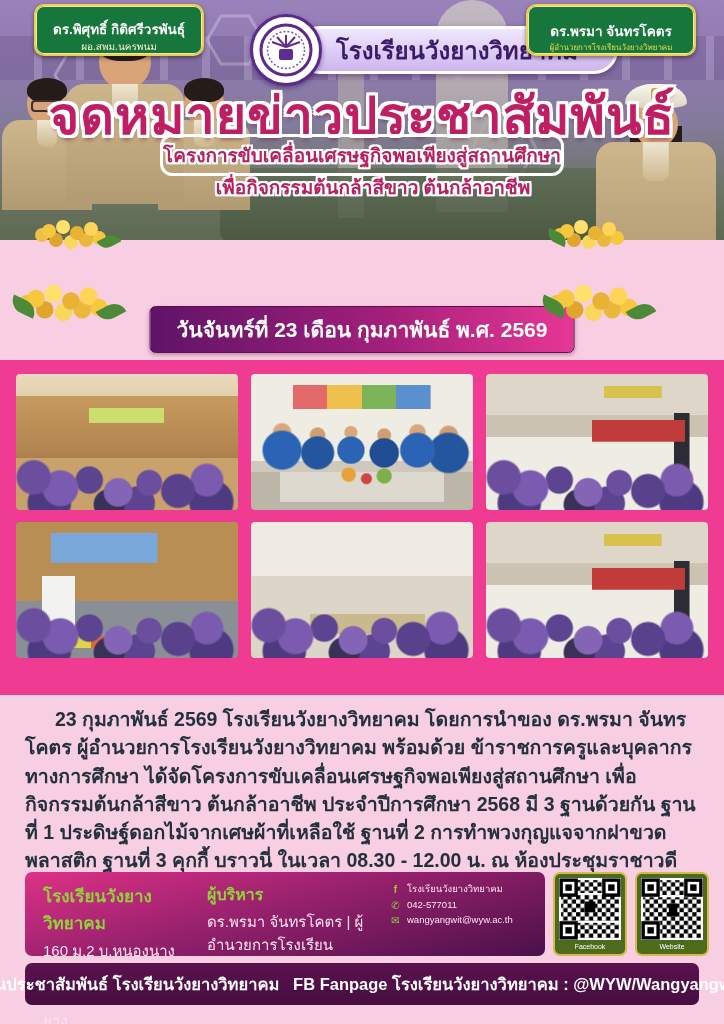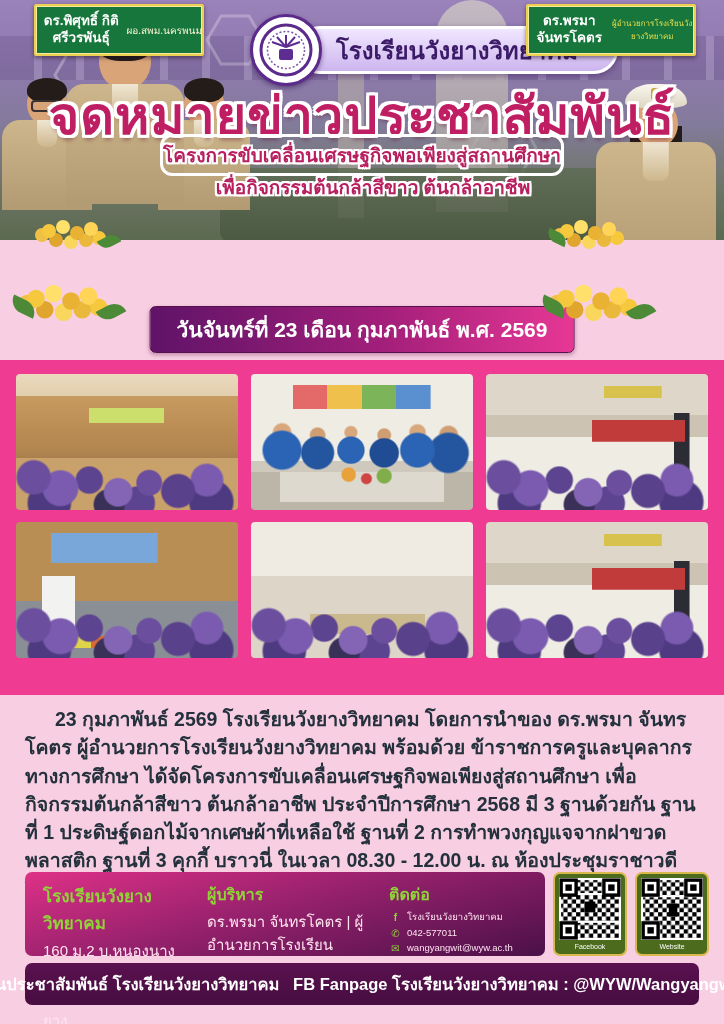--- a/index.html
+++ b/index.html
@@ -57,22 +57,22 @@
     border:3px solid #fff;border-radius:12px;padding:3px 0;white-space:nowrap;}
   .proj-box span,.proj-line2 span{font-size:19px;font-weight:bold;color:#b81f5e;
     text-shadow:-2px -2px 0 #fff,2px -2px 0 #fff,-2px 2px 0 #fff,2px 2px 0 #fff,0 -2px 0 #fff,0 2px 0 #fff,-2px 0 0 #fff,2px 0 0 #fff;}
   .proj-line2{position:absolute;left:0;top:172px;width:100%;text-align:center;z-index:5;padding-left:11px;}
 
   
   .issue-band{position:absolute;left:0;top:240px;width:724px;height:58px;z-index:4;
     background:linear-gradient(90deg,#42104e,#8e1e6e 55%,#ee3f97);display:flex;align-items:center;justify-content:center;}
   .issue-band .issue-text{font-size:24px;font-weight:bold;color:#fff;text-shadow:0 2px 3px rgba(40,5,40,.5);}
   .badge{position:absolute;top:4px;width:166px;height:48px;z-index:6;background:#17763b;
-    border:2px solid #ecd04f;border-radius:2px;box-shadow:inset 0 0 0 1px #f7e9a0,0 2px 4px rgba(30,10,30,.5);
-    display:flex;flex-direction:row;align-items:center;justify-content:flex-end;text-align:center;}
+    border:2px solid #ecd04f;border-radius:10px;box-shadow:inset 0 0 0 1px #f7e9a0,0 2px 4px rgba(30,10,30,.5);
+    display:flex;flex-direction:column;align-items:center;justify-content:flex-end;text-align:center;}
   .badge-left{left:34px;}
   .badge-right{left:526px;}
   .badge .b-name{font-size:13.5px;font-weight:bold;color:#fff;line-height:1.25;}
   .badge-left .b-title{font-size:10px;color:#fdf6d8;}
   .badge-right .b-title{font-size:8px;color:#e6e04e;}
 
   .flowers{position:absolute;z-index:7;width:70px;height:30px;}
   .dots{position:absolute;left:0;top:6px;width:14px;height:14px;border-radius:50%;background:#f5c83e;
     box-shadow:14px -4px 0 #ffe06a,28px 2px 0 #e9b232,42px -2px 0 #ffd457,7px 9px 0 #dfa52c,22px 11px 0 #f9d65c,37px 9px 0 #eab83a,50px 7px 0 #f5c83e,-7px 4px 0 #f0bf45;}
   .leaf{position:absolute;width:22px;height:11px;background:#4c8a37;border-radius:0 12px 0 12px;}
@@ -320,21 +320,20 @@
       <h4>โรงเรียนวังยางวิทยาคม</h4>
       <div class="f-sub">160 ม.2 บ.หนองนางด่อน</div>
       <div class="f-sub">ตำบลวังยาง อำเภอวังยาง</div>
       <div class="f-sub">จังหวัดนครพนม 48130</div>
     </div>
     <div class="f-col admin">
       <h4>ผู้บริหาร</h4>
       <div class="f-sub">ดร.พรมา จันทรโคตร | ผู้อำนวยการโรงเรียน</div>
     </div>
     <div class="f-col contact">
-      <h4>ติดต่อ</h4>
       <div class="contact-row">
         <span class="c-icon">f</span>
         <span>โรงเรียนวังยางวิทยาคม</span>
       </div>
       <div class="contact-row">
         <span class="c-icon">✆</span>
         <span>042-577011</span>
       </div>
       <div class="contact-row">
         <span class="c-icon">✉</span>

